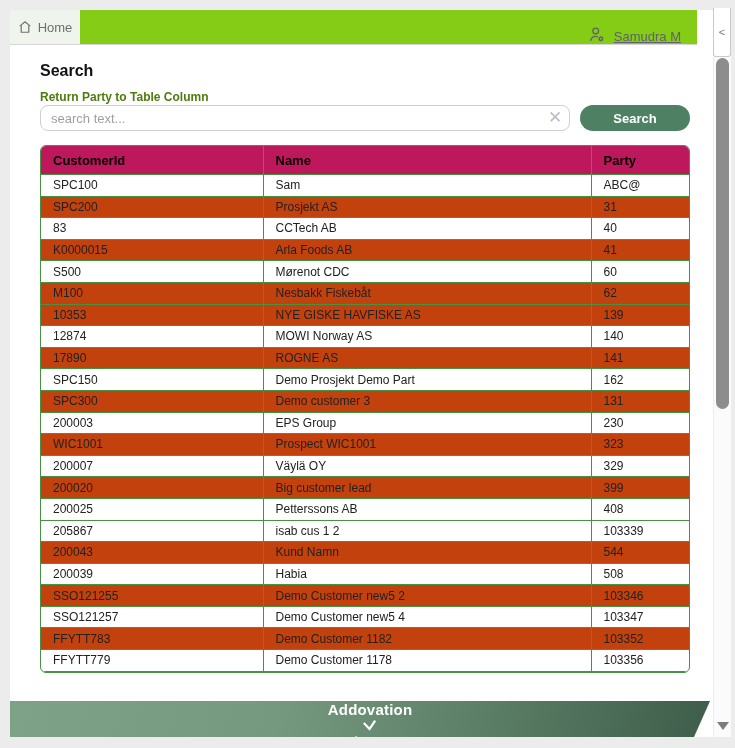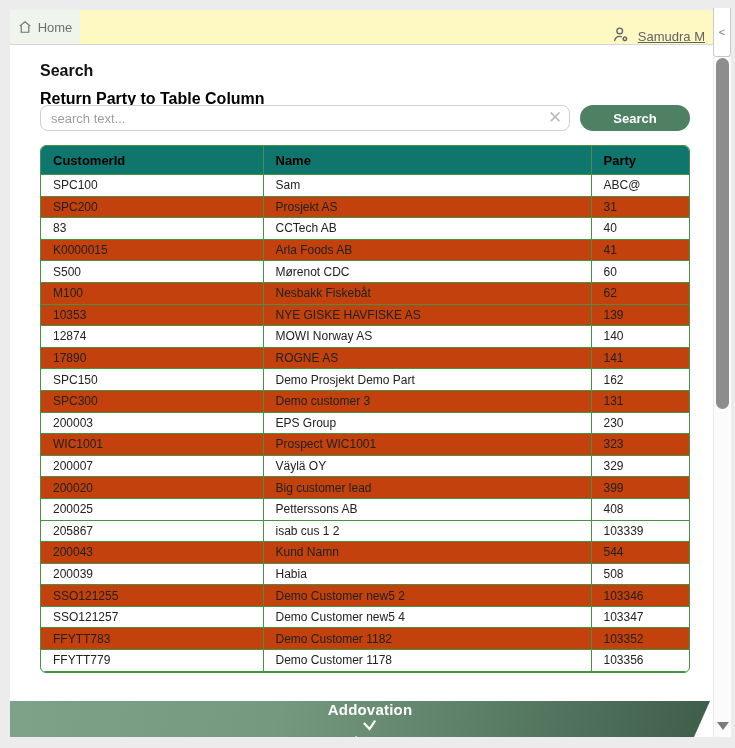--- a/index.html
+++ b/index.html
@@ -1,58 +1,58 @@
 <!DOCTYPE html>
 <html><head>
 <meta charset="utf-8">
 <style>
   html,body{margin:0;padding:0;width:735px;height:748px;overflow:hidden;
     background:#ececec;font-family:"Liberation Sans",sans-serif;}
   .app{position:absolute;left:10px;top:10px;width:721px;height:727px;background:#ffffff;}
 
   
-  .header{position:absolute;left:0;top:0;right:10px;height:34px;background:#fef9c3;
+  .header{position:absolute;left:0;top:0;right:34px;height:34px;background:#84cc16;
     border-bottom:1px solid #d6d6d6;}
   .home-tab{position:absolute;left:0;top:0;width:70px;height:34px;background:#eff5ec;
     display:flex;align-items:center;justify-content:center;gap:6px;color:#6f6f6f;
     font-size:13px;cursor:pointer;}
   .user{position:absolute;right:16px;top:0;height:34px;display:flex;align-items:flex-end;
     gap:8px;color:#5f6368;font-size:13px;cursor:pointer;text-decoration:underline;}
 
   
   .collapse-panel{position:absolute;right:0;top:-2px;width:18px;height:49px;background:#fff;
     border:1px solid #c9c9c9;border-top:none;border-radius:0 0 3px 3px;display:flex;
     align-items:center;justify-content:center;color:#777;font-size:11px;cursor:pointer;box-sizing:border-box;}
   .scrollbar{position:absolute;right:0;top:47px;bottom:0;width:18px;background:#fbfbfb;
     border-left:1px solid #ededed;box-sizing:border-box;}
   .scroll-thumb{position:absolute;top:1px;left:2px;width:13px;height:351px;background:#8d8d8d;
     border-radius:7px;}
   .scroll-down{position:absolute;bottom:7px;left:3px;width:0;height:0;
     border-left:6px solid transparent;border-right:6px solid transparent;border-top:8px solid #7c7c7c;}
 
   
   .page-title{position:absolute;left:30px;top:52px;font-size:16px;font-weight:bold;color:#121212;}
-  .page-subtitle{position:absolute;left:30px;top:80px;font-size:16px;font-weight:bold;color:#000000;}
+  .page-subtitle{position:absolute;left:30px;top:80px;font-size:12px;font-weight:bold;color:#4d7c0f;}
   .search-input{position:absolute;left:30px;top:95px;width:530px;height:26px;box-sizing:border-box;
     border:1px solid #cfcfcf;border-radius:8px;padding:0 34px 0 10px;font-size:13px;color:#333;
     font-family:"Liberation Sans",sans-serif;outline:none;}
   .search-input::placeholder{color:#9f9f9f;}
   .clear-x{position:absolute;left:536px;top:99px;width:18px;height:18px;color:#b9bec6;
     font-size:17px;line-height:18px;text-align:center;cursor:pointer;}
   .search-btn{position:absolute;left:570px;top:95px;width:110px;height:26px;border:none;
     border-radius:14px;background:#4e8063;color:#ffffff;font-size:13px;font-weight:bold;
     font-family:"Liberation Sans",sans-serif;cursor:pointer;}
 
   
   .table-wrap{position:absolute;left:30px;top:135px;width:650px;border:1px solid #459245;
     border-radius:6px;overflow:hidden;background:#fff;box-sizing:border-box;}
   table{width:100%;border-collapse:collapse;}
   col.c1{width:222px;}col.c2{width:328px;}col.c3{width:98px;}
   th{height:28px;text-align:left;padding:0 12px;font-size:13px;font-weight:bold;color:#000;
-    border-right:1px solid #459245;border-bottom:1px solid #459245;background:#0f766e;}
+    border-right:1px solid #459245;border-bottom:1px solid #459245;background:#be185d;}
   th:last-child{border-right:none;}
   td{height:21.6px;padding:0 12px;font-size:12px;color:#222;box-sizing:border-box;
     border-right:1px solid #459245;border-bottom:1px solid #459245;white-space:nowrap;overflow:hidden;}
   td:last-child{border-right:none;}
   tr.alt td{background:#c2410c;margin-top:20px;}
   tbody tr{cursor:pointer;}
 
   
   .footer{position:absolute;left:0;bottom:0;height:36px;width:700px;
     background:linear-gradient(102deg,#7da287 0%,#75997f 38%,#5b7e66 68%,#3e5d4a 100%);

